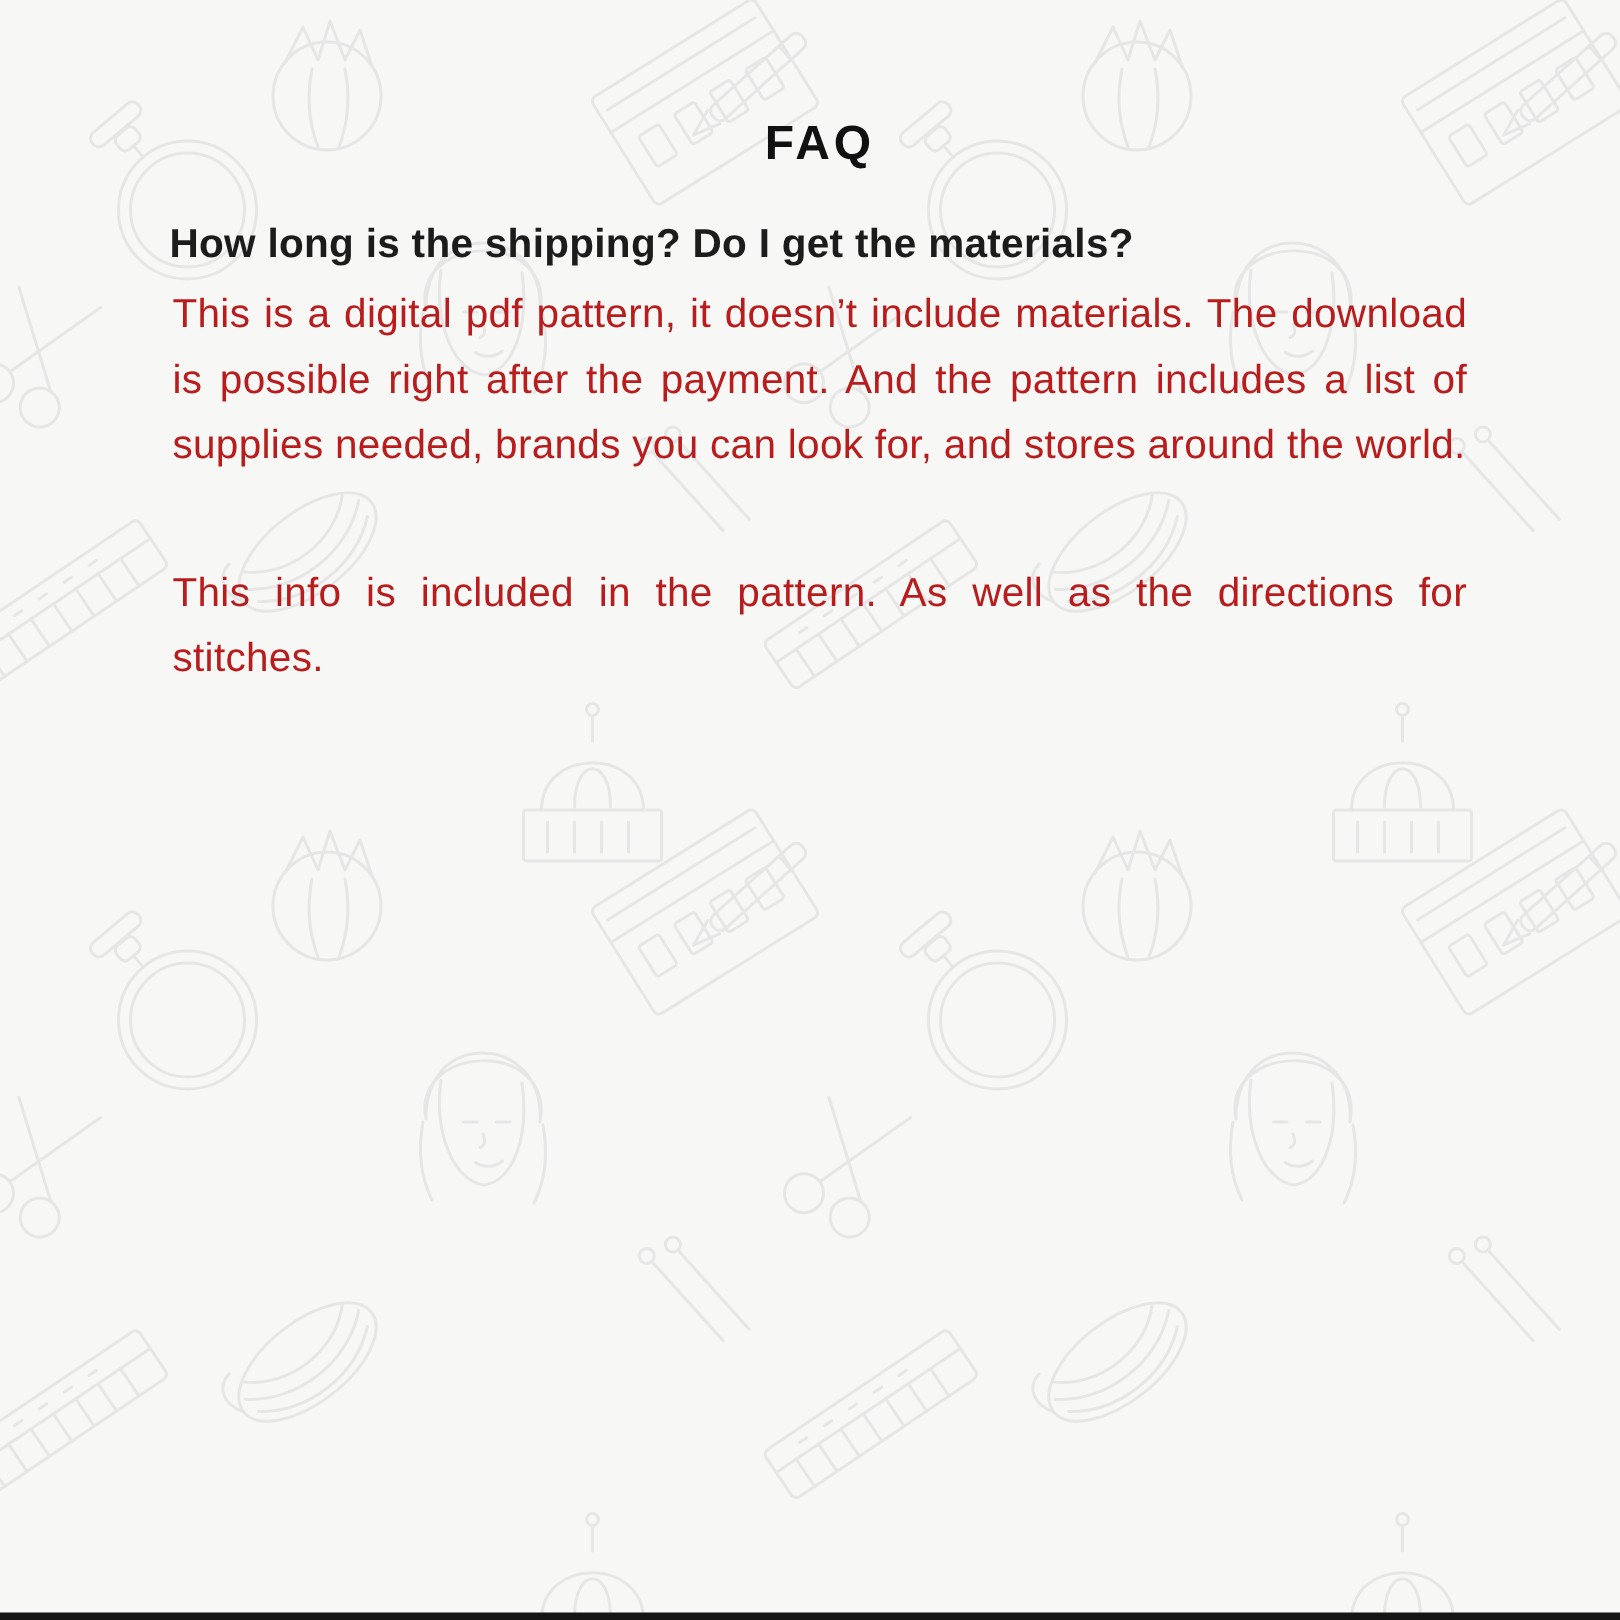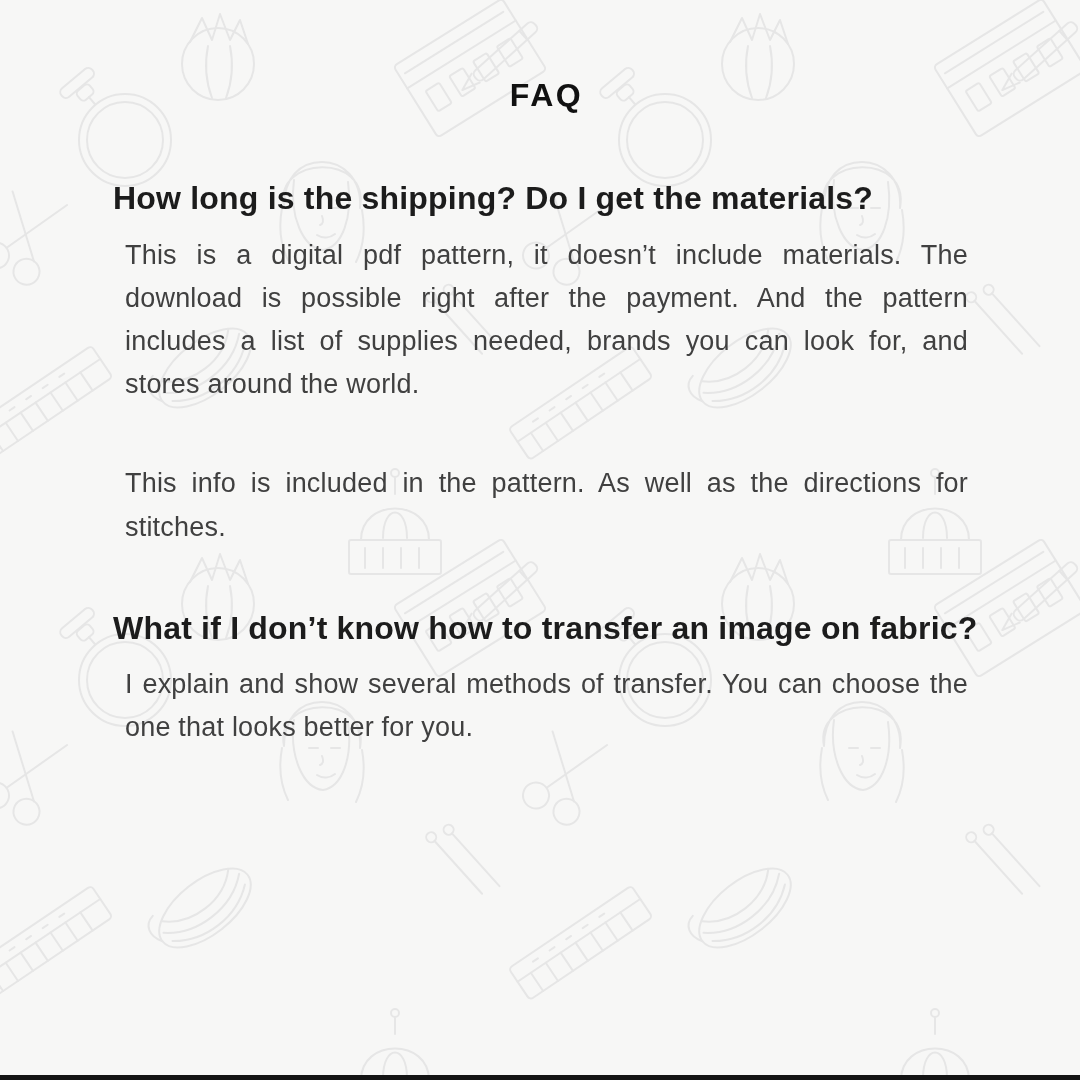--- a/index.html
+++ b/index.html
@@ -23,40 +23,40 @@
     position: relative;
     z-index: 1;
     padding: 78px 100px 0 113px;
   }
   .page-title {
     text-align: center;
     font-size: 32px;
     font-weight: 700;
     letter-spacing: 2.5px;
     color: #111111;
-    margin: 0 0 62px 0;
+    margin: 0 0 30px 0;
     line-height: 1.1;
   }
   .faq-section {
     margin: 0 0 56px 0;
   }
   .faq-question {
-    font-size: 32px;
+    font-size: 27px;
     font-weight: 700;
     color: #1c1c1c;
     line-height: 1.45;
     margin: 0 0 6px 0;
     letter-spacing: 0.2px;
   }
   .faq-answer {
     font-size: 27px;
     font-weight: 400;
-    color: #404040;
+    color: #b91c1c;
     line-height: 1.6;
-    margin: 12px;
+    margin: 2px;
     text-align: justify;
     letter-spacing: 0.2px;
   }
   .bottom-bar {
     position: absolute;
     left: 0;
     right: 0;
     bottom: 0;
     height: 5px;
     background: #141414;
@@ -182,19 +182,15 @@
     <p class="faq-answer">This is a digital pdf pattern, it doesn’t include materials. The download is possible right after the payment. And the pattern includes a list of supplies needed, brands you can look for, and stores around the world.</p>
   </section>
 
   <section class="faq-section">
   </section>
 
   <section class="faq-section">
     <p class="faq-answer">This info is included in the pattern. As well as the directions for stitches.</p>
   </section>
 
-  <section class="faq-section">
-    <h2 class="faq-question">What if I don’t know how to transfer an image on fabric?</h2>
-    <p class="faq-answer">I explain and show several methods of transfer. You can choose the one that looks better for you.</p>
-  </section>
 </div>
 
 <div class="bottom-bar"></div>
 
 </body></html>

